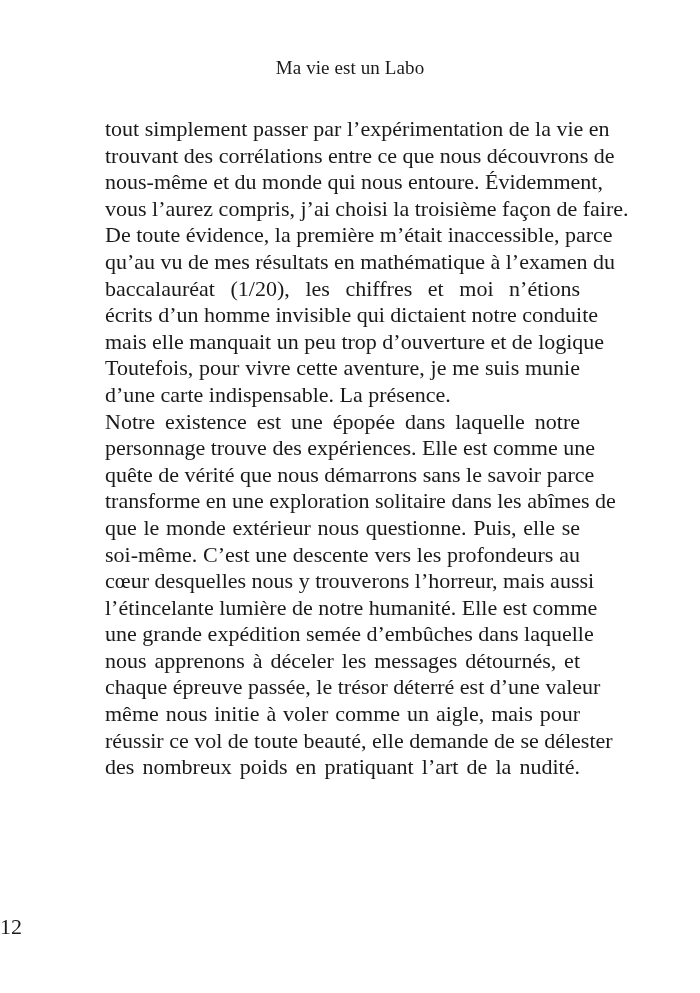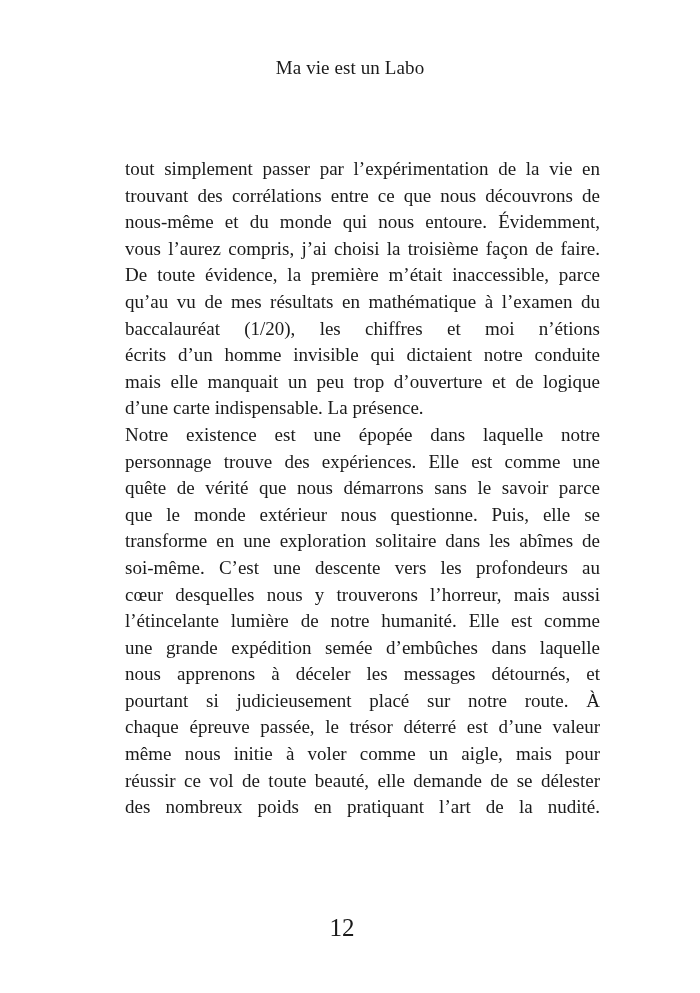--- a/index.html
+++ b/index.html
@@ -21,73 +21,72 @@
       left: 0;
       width: 700px;
       text-align: center;
       font-family: "Liberation Serif", serif;
       font-size: 19px;
       letter-spacing: 0.1px;
     }
     .body-text {
       position: absolute;
       top: 116px;
-      left: 125px;
+      left: 105px;
       width: 475px;
       font-family: "Liberation Serif", serif;
-      font-size: 19px;
+      font-size: 22px;
       line-height: 26.6px;
-      margin-top: 40px;
     }
     .line {
       display: block;
       white-space: nowrap;
       text-align: justify;
       text-align-last: justify;
       height: 26.6px;
     }
     .line.last {
       text-align-last: left;
     }
     .page-number {
       position: absolute;
       top: 914px;
       left: 0;
       width: 684px;
-      text-align: center;
+      text-align: left;
       font-family: "Liberation Serif", serif;
-      font-size: 25px;
+      font-size: 22px;
     }
   </style>
 </head>
 <body>
 
 <div class="running-header">Ma vie est un Labo</div>
 
 <div class="body-text">
   <span class="line">tout simplement passer par l’expérimentation de la vie en</span>
   <span class="line">trouvant des corrélations entre ce que nous découvrons de</span>
   <span class="line">nous-même et du monde qui nous entoure. Évidemment,</span>
   <span class="line">vous l’aurez compris, j’ai choisi la troisième façon de faire.</span>
   <span class="line">De toute évidence, la première m’était inaccessible, parce</span>
   <span class="line">qu’au vu de mes résultats en mathématique à l’examen du</span>
   <span class="line">baccalauréat (1/20), les chiffres et moi n’étions</span>
   <span class="line">écrits d’un homme invisible qui dictaient notre conduite</span>
   <span class="line">mais elle manquait un peu trop d’ouverture et de logique</span>
+  <span class="line">Toutefois, pour vivre cette aventure, je me suis munie</span>
   <span class="line last">d’une carte indispensable. La présence.</span>
   <span class="line">Notre existence est une épopée dans laquelle notre</span>
   <span class="line">personnage trouve des expériences. Elle est comme une</span>
   <span class="line">quête de vérité que nous démarrons sans le savoir parce</span>
+  <span class="line">transforme en une exploration solitaire dans les abîmes de</span>
   <span class="line">que le monde extérieur nous questionne. Puis, elle se</span>
-  <span class="line">transforme en une exploration solitaire dans les abîmes de</span>
   <span class="line">soi-même. C’est une descente vers les profondeurs au</span>
   <span class="line">cœur desquelles nous y trouverons l’horreur, mais aussi</span>
   <span class="line">l’étincelante lumière de notre humanité. Elle est comme</span>
   <span class="line">une grande expédition semée d’embûches dans laquelle</span>
   <span class="line">nous apprenons à déceler les messages détournés, et</span>
-  <span class="line">pourtant si judicieusement placé sur notre route. À</span>
   <span class="line">chaque épreuve passée, le trésor déterré est d’une valeur</span>
   <span class="line">même nous initie à voler comme un aigle, mais pour</span>
   <span class="line">réussir ce vol de toute beauté, elle demande de se délester</span>
   <span class="line">des nombreux poids en pratiquant l’art de la nudité.</span>
 </div>
 
 <div class="page-number">12</div>
 
 </body></html>

